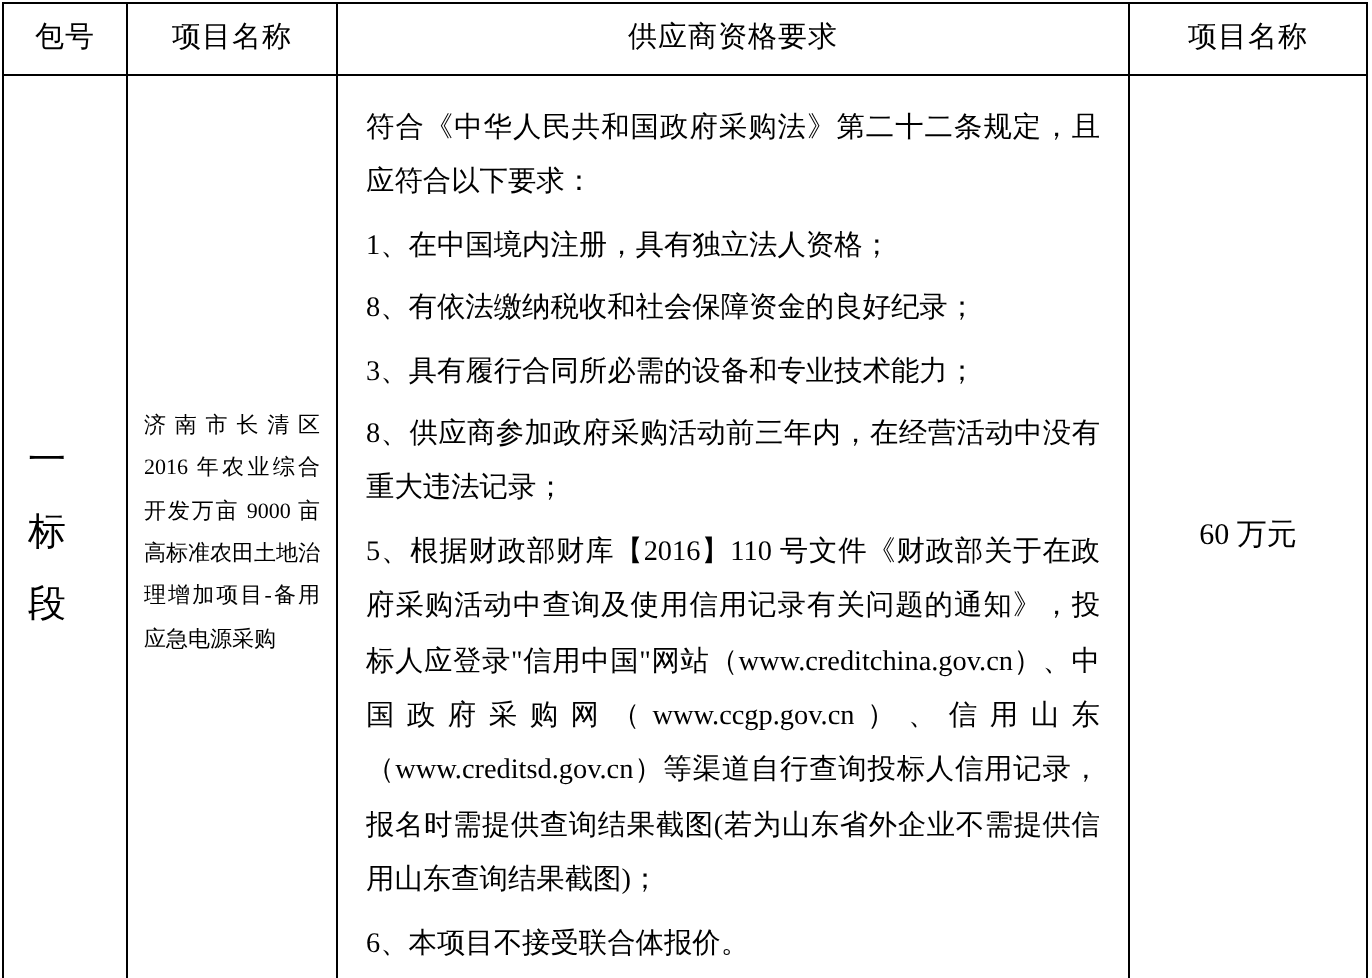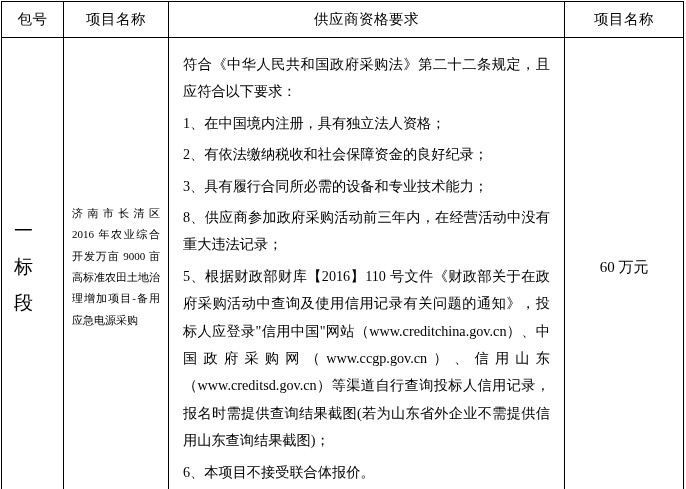--- a/index.html
+++ b/index.html
@@ -129,21 +129,21 @@
         <td class="cell-pkg">
           <span class="pkg-text">一 标 段</span>
         </td>
         <td class="cell-proj">
           <span class="proj-text">济南市长清区 2016 年农业综合开发万亩 9000 亩高标准农田土地治理增加项目-备用应急电源采购</span>
         </td>
         <td class="cell-req">
           <div class="req-body">
             <p class="req-p first">符合《中华人民共和国政府采购法》第二十二条规定，且应符合以下要求：</p>
             <p class="req-p">1、在中国境内注册，具有独立法人资格；</p>
-            <p class="req-p">2、有依法缴纳税收和社会保障资金的良好纪录；</p>
+            <p class="req-p">8、有依法缴纳税收和社会保障资金的良好纪录；</p>
             <p class="req-p">3、具有履行合同所必需的设备和专业技术能力；</p>
             <p class="req-p">8、供应商参加政府采购活动前三年内，在经营活动中没有重大违法记录；</p>
             <p class="req-p">5、根据财政部财库【2016】110 号文件《财政部关于在政府采购活动中查询及使用信用记录有关问题的通知》，投标人应登录"信用中国"网站（www.creditchina.gov.cn）、中国政府采购网（www.ccgp.gov.cn）、信用山东（www.creditsd.gov.cn）等渠道自行查询投标人信用记录，报名时需提供查询结果截图(若为山东省外企业不需提供信用山东查询结果截图)；</p>
             <p class="req-p">6、本项目不接受联合体报价。</p>
           </div>
         </td>
         <td class="cell-budget">
           <span>60 万元</span>
         </td>
       </tr>

